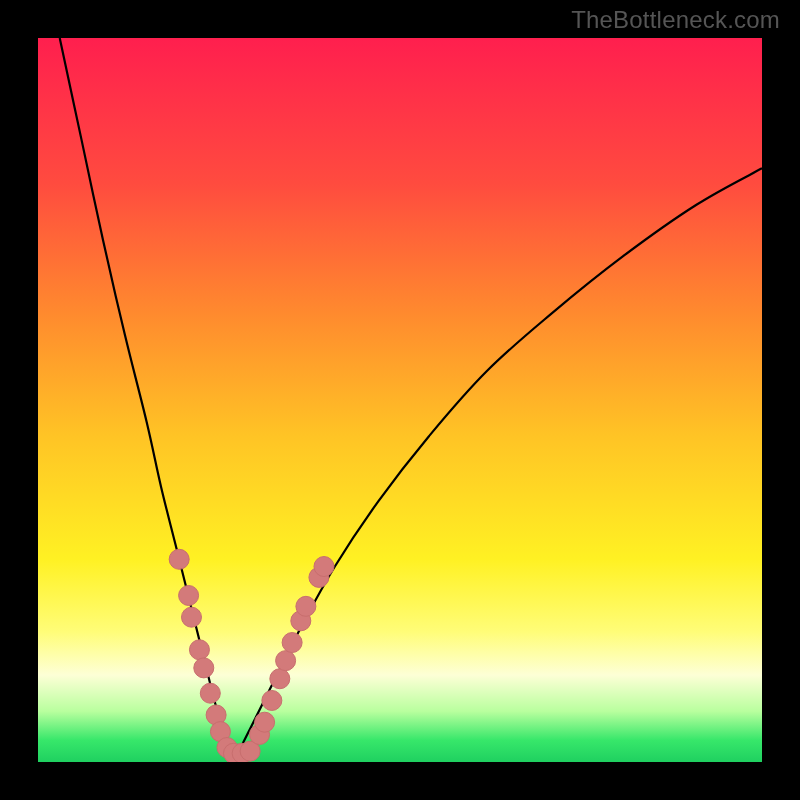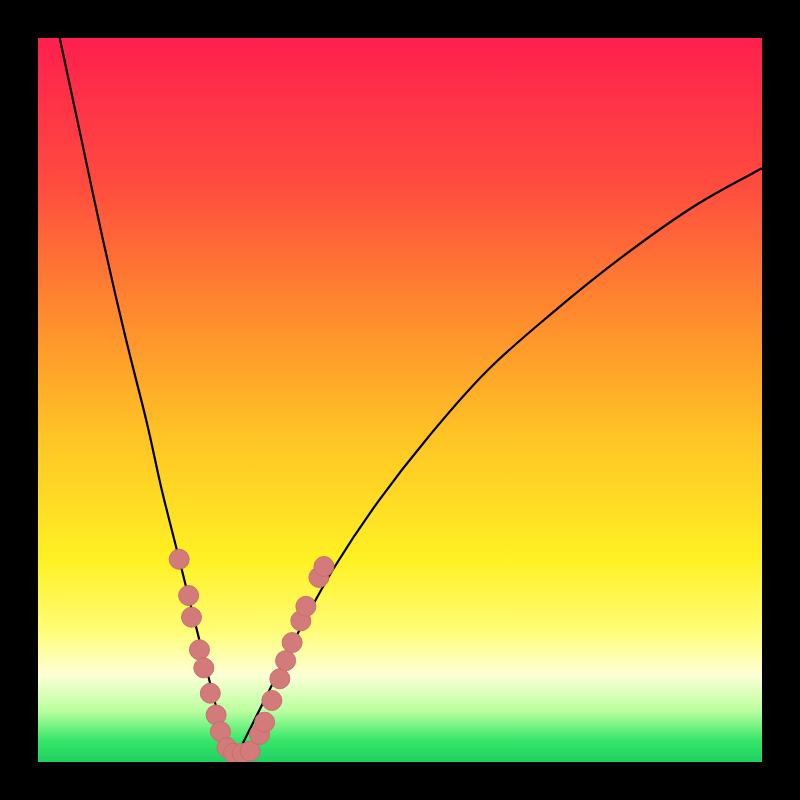--- a/index.html
+++ b/index.html
@@ -38,20 +38,21 @@
     user-select: none;
   }
   svg {
     display: block;
   }
 </style>
 </head>
 <body>
 
 <div class="frame">
+  <div class="watermark">TheBottleneck.com</div>
   <div class="plot-area">
     <svg id="chart-svg" width="724" height="724" viewBox="0 0 724 724" preserveAspectRatio="none">
       <defs>
         <linearGradient id="bg-grad" x1="0" y1="0" x2="0" y2="1">
             <stop offset="0%" stop-color="#ff1f4e"></stop>
             <stop offset="20%" stop-color="#ff4b3f"></stop>
             <stop offset="38%" stop-color="#ff8a2e"></stop>
             <stop offset="55.00000000000001%" stop-color="#ffc425"></stop>
             <stop offset="72%" stop-color="#fff123"></stop>
             <stop offset="82%" stop-color="#fffd78"></stop>

